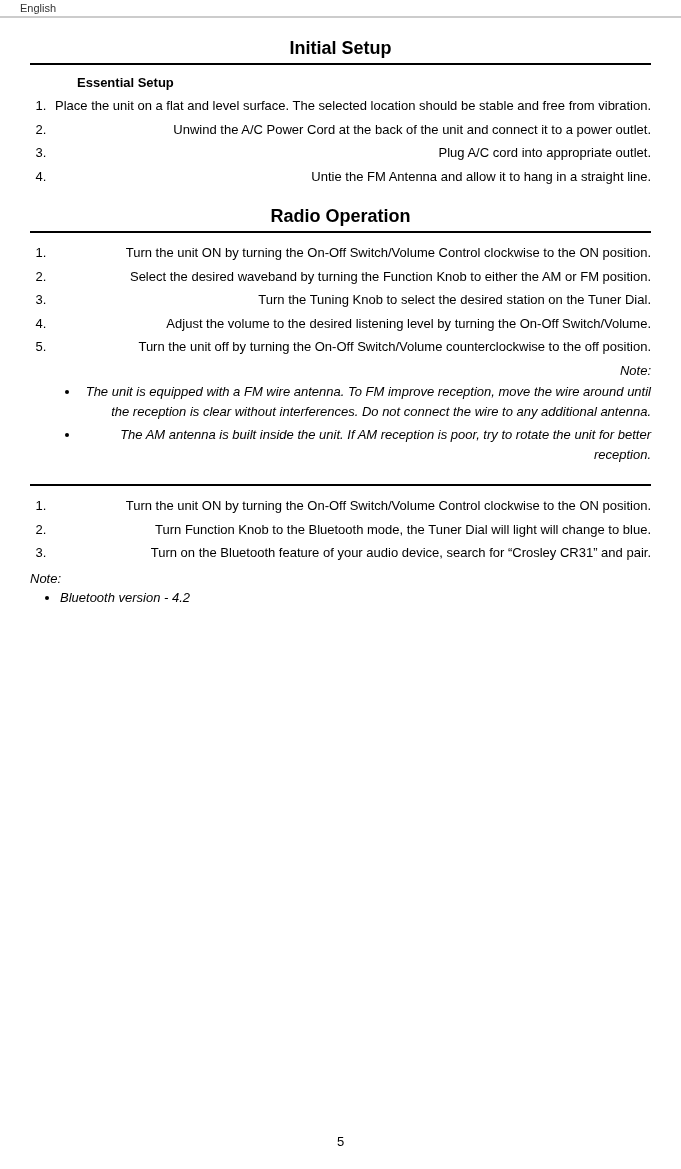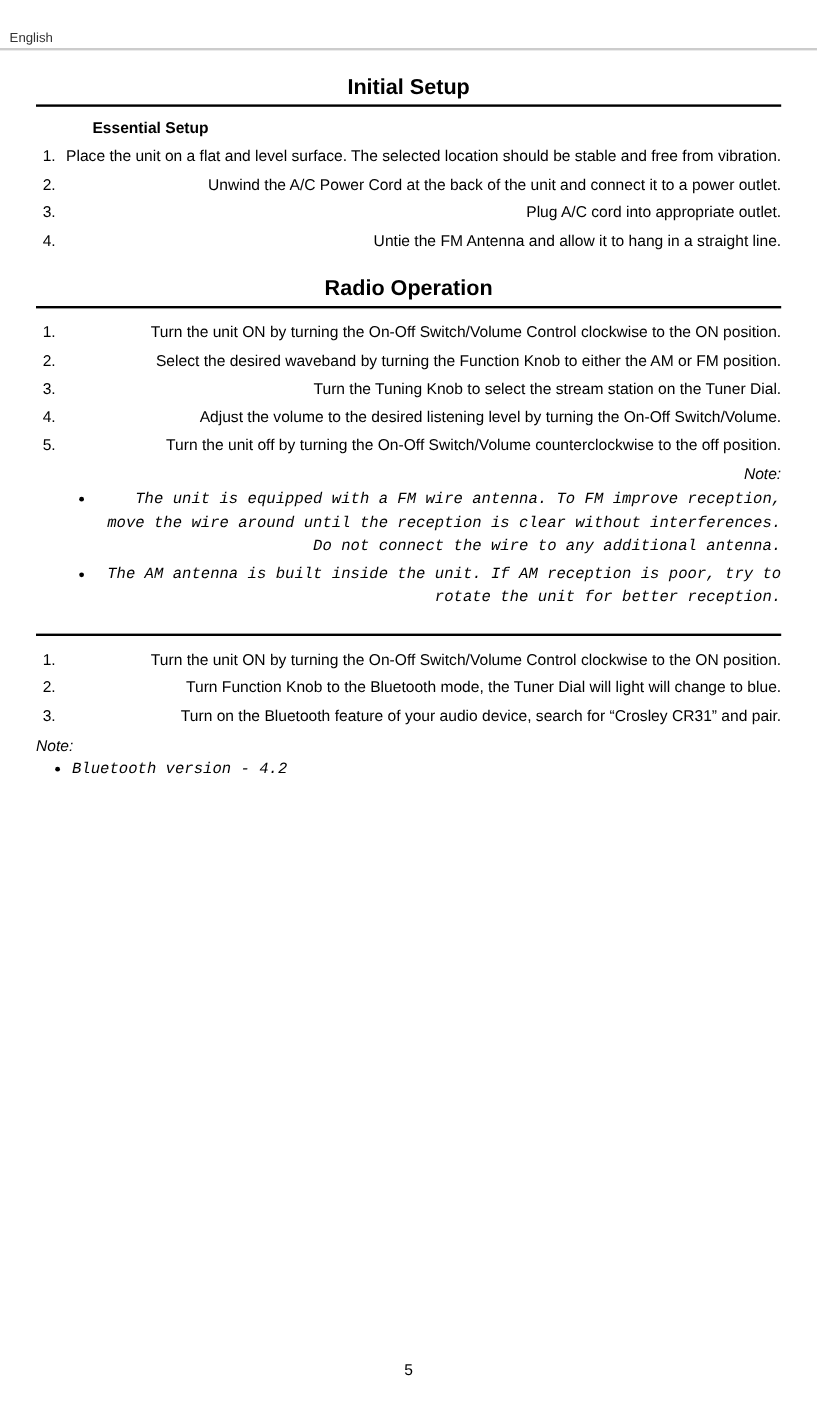--- a/index.html
+++ b/index.html
@@ -14,24 +14,23 @@
       background: #ffffff;
       font-family: Arial, Helvetica, sans-serif;
       font-size: 13px;
       color: #000000;
       position: relative;
     }
 
     .top-bar {
       width: 100%;
       border-bottom: 2px solid #cccccc;
-      padding: 2px 8px;
+      padding: 2px 20px;
       font-size: 11px;
       color: #333;
-      margin-top: 24px;
     }
 
     .page-content {
       padding: 10px 30px 40px 30px;
     }
 
     .section {
       margin-bottom: 20px;
     }
 
@@ -72,21 +71,20 @@
     .note-label {
       font-style: italic;
       margin-top: 6px;
       margin-bottom: 2px;
     }
 
     .note-list {
       list-style: disc;
       margin-left: 30px;
       margin-bottom: 8px;
-      font-family: Liberation Mono, monospace;
     }
 
     .note-list li {
       font-style: italic;
       line-height: 1.5;
       margin-bottom: 4px;
     }
 
     .page-number {
       text-align: center;
@@ -123,21 +121,21 @@
       <li>Untie the FM Antenna and allow it to hang in a straight line.</li>
     </ol>
   </div>
 
   <div class="section">
     <div class="section-title">Radio Operation</div>
     <hr class="section-divider">
     <ol>
       <li>Turn the unit ON by turning the On-Off Switch/Volume Control clockwise to the ON position.</li>
       <li>Select the desired waveband by turning the Function Knob to either the AM or FM position.</li>
-      <li>Turn the Tuning Knob to select the stream station on the Tuner Dial.</li>
+      <li>Turn the Tuning Knob to select the desired station on the Tuner Dial.</li>
       <li>Adjust the volume to the desired listening level by turning the On-Off Switch/Volume.</li>
       <li>Turn the unit off by turning the On-Off Switch/Volume counterclockwise to the off position.
         <div class="note-inline">Note:</div>
         <ul class="note-list">
           <li>The unit is equipped with a FM wire antenna. To FM improve reception, move the wire around until the reception is clear without interferences. Do not connect the wire to any additional antenna.</li>
           <li>The AM antenna is built inside the unit. If AM reception is poor, try to rotate the unit for better reception.</li>
         </ul>
       </li>
     </ol>
   </div>

